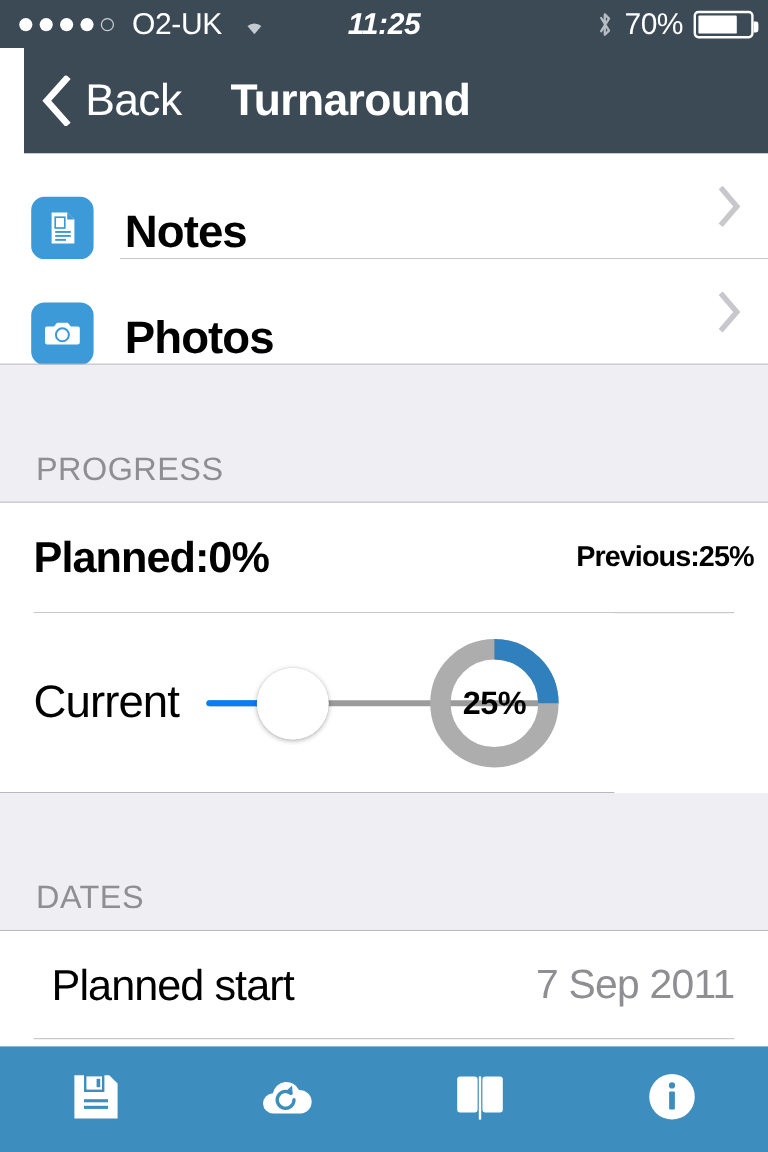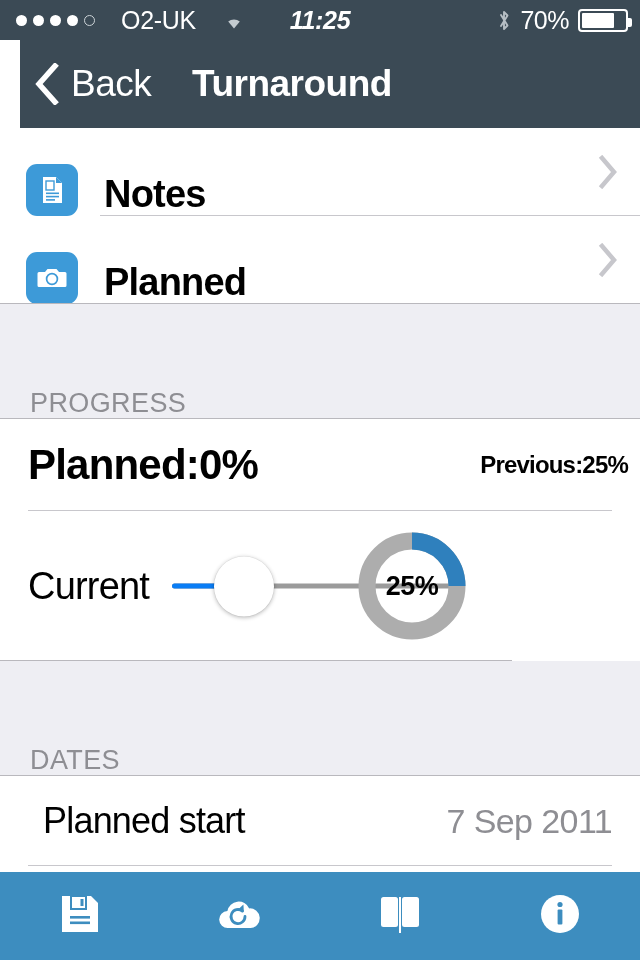--- a/index.html
+++ b/index.html
@@ -10,21 +10,21 @@
     overflow:hidden;
   }
   .phone { position:relative; width:640px; height:960px; background:#ffffff; }
 
   
   .statusbar {
     position:absolute; top:0; left:0; width:640px; height:40px;
     background:#3b4a55; color:#fff;
     display:flex; align-items:center;
   }
-  .sb-left { position:absolute; left:16px; display:flex; align-items:center; gap:26px; }
+  .sb-left { position:absolute; left:16px; display:flex; align-items:center; gap:15px; }
   .dots { display:flex; align-items:center; gap:6px; }
   .dot { width:11px; height:11px; border-radius:50%; background:#fff; }
   .dot.empty { background:transparent; border:1.5px solid #cdd4d8; width:11px; height:11px; }
   .carrier { font-size:25px; letter-spacing:-0.3px; }
   .wifi { position:relative; width:24px; height:17px; }
   .wifi svg { display:block; }
   .sb-center {
     position:absolute; left:0; width:640px; text-align:center;
     font-size:25px; font-weight:bold; letter-spacing:-0.3px;font-style:italic;
   }
@@ -94,30 +94,30 @@
   .chev-right {
     position:absolute; right:22px; top:50%; transform:translateY(-50%);
     width:20px; height:34px;
   }
 
   
   .section-head {
     position:relative; width:640px; background:#eeeef3;
     display:flex; align-items:flex-end;
     color:#8e8e93; font-size:27px; letter-spacing:0.4px;
-    padding:0 0 0 30px;
+    padding:0 0 12px 30px;
   }
 
   
   .pct-row {
     position:relative; width:640px; height:92px; background:#fff;
     display:flex; align-items:center;
   }
   .pct-left {
-    position:absolute; left:28px; font-size:42px; font-weight:bold;
+    position:absolute; left:28px; font-size:36px; font-weight:bold;
     letter-spacing:-0.8px; color:#000;
   }
   .pct-right {
     position:absolute; right:12px; font-size:24px; font-weight:bold;
     letter-spacing:-0.8px; color:#000;
   }
 
   .slider-row {
     position:relative; width:512px; height:150px; background:#fff;
     display:flex; align-items:center;
@@ -243,21 +243,21 @@
       <span class="hairline-in"></span>
     </div>
 
     <div class="row tall">
       <span class="appicon">
         <svg width="32" height="32" viewBox="0 0 32 32">
           <path d="M3 10 h6 l2.5-3 h9 l2.5 3 h6 a1.5 1.5 0 0 1 1.5 1.5 v12 a1.5 1.5 0 0 1 -1.5 1.5 h-26 a1.5 1.5 0 0 1 -1.5 -1.5 v-12 a1.5 1.5 0 0 1 1.5 -1.5 z" fill="#ffffff"></path>
           <circle cx="16" cy="17" r="5.4" fill="none" stroke="#3d9ad8" stroke-width="1.7"></circle>
         </svg>
       </span>
-      <span class="row-label">Planned</span>
+      <span class="row-label">Photos</span>
       <span class="chev-right">
         <svg width="20" height="34" viewBox="0 0 20 34">
           <path d="M4 3 L16 17 L4 31" fill="none" stroke="#c7c7cc" stroke-width="4.5" stroke-linecap="square"></path>
         </svg>
       </span>
       <span class="hairline-full"></span>
     </div>
 
     <div class="section-head" style="height:115px;">
       <span>PROGRESS</span>

